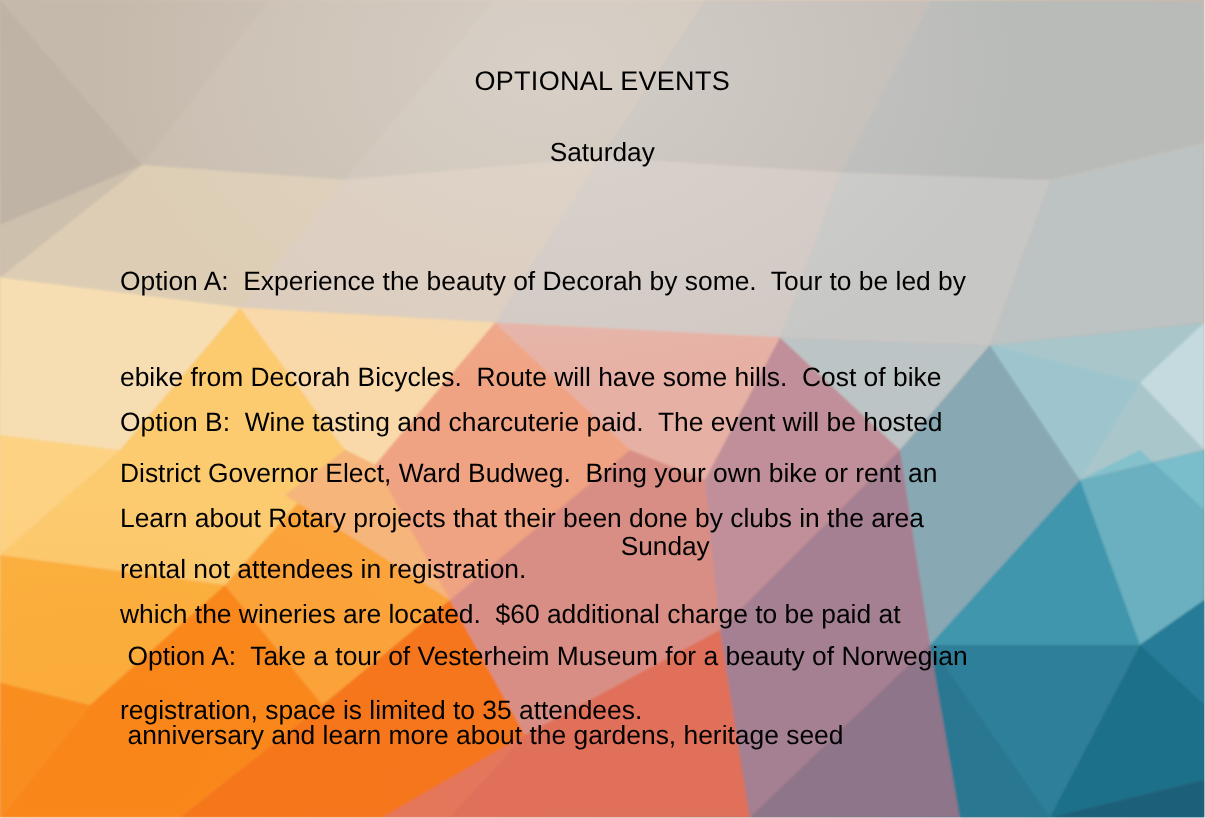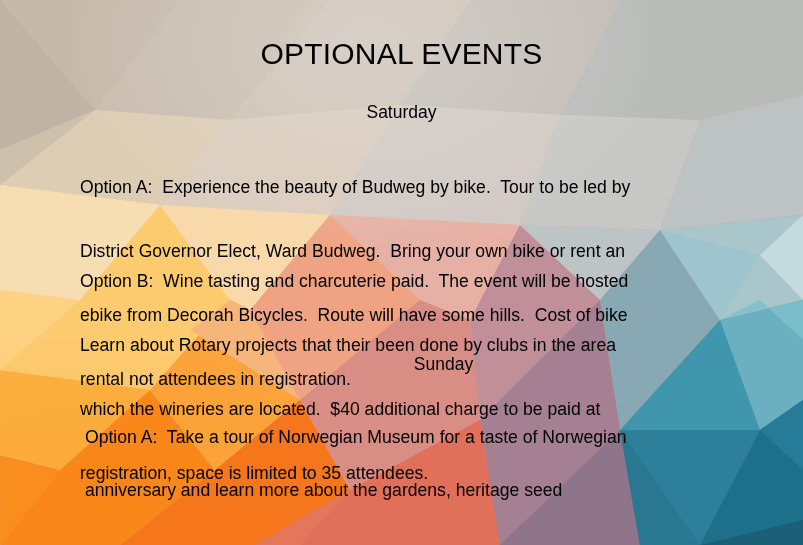--- a/index.html
+++ b/index.html
@@ -39,36 +39,36 @@
     position: absolute;
     inset: 0;
   }
 
   .title {
     position: absolute;
     top: 41px;
     left: 0;
     width: 803px;
     text-align: center;
-    font-size: 30px;
+    font-size: 18px;
     line-height: 26px;
     letter-spacing: 0.2px;
     white-space: pre;
   }
 
   .day-head {
     position: absolute;
     left: 0;
     width: 803px;
     text-align: center;
     font-size: 17.5px;
     line-height: 22px;
     white-space: pre;
   }
-  .day-head.saturday { top: 101px; }
+  .day-head.saturday { top: 90px; }
   .day-head.sunday   { top: 353px; margin-left: 42px; }
 
   .para {
     position: absolute;
     font-size: 17.6px;
     line-height: 21.4px;
     white-space: pre;
   }
   .para .ln { display: block; }
 
@@ -153,37 +153,37 @@
 
   <div id="bg-haze"></div>
 
   <div id="content">
 
     <div class="title">OPTIONAL EVENTS</div>
 
     <div class="day-head saturday">Saturday</div>
 
     <div class="para sat-a">
-      <span class="ln">Option A:  Experience the beauty of Budweg by bike.  Tour to be led by</span>
+      <span class="ln">Option A:  Experience the beauty of Decorah by some.  Tour to be led by</span>
+      <span class="ln">ebike from Decorah Bicycles.  Route will have some hills.  Cost of bike</span>
       <span class="ln">District Governor Elect, Ward Budweg.  Bring your own bike or rent an</span>
-      <span class="ln">ebike from Decorah Bicycles.  Route will have some hills.  Cost of bike</span>
       <span class="ln">rental not attendees in registration.</span>
     </div>
 
     <div class="para sat-b">
       <span class="ln">Option B:  Wine tasting and charcuterie paid.  The event will be hosted</span>
       <span class="ln">Learn about Rotary projects that their been done by clubs in the area</span>
-      <span class="ln">which the wineries are located.  $40 additional charge to be paid at</span>
+      <span class="ln">which the wineries are located.  $60 additional charge to be paid at</span>
       <span class="ln">registration, space is limited to 35 attendees.</span>
     </div>
 
     <div class="day-head sunday">Sunday</div>
 
     <div class="para sun-a">
-      <span class="ln">Option A:  Take a tour of Norwegian Museum for a taste of Norwegian</span>
+      <span class="ln">Option A:  Take a tour of Vesterheim Museum for a beauty of Norwegian</span>
     </div>
 
     <div class="para sun-b">
       <span class="ln">anniversary and learn more about the gardens, heritage seed</span>
       
       
     </div>
 
   </div>
 </div>

